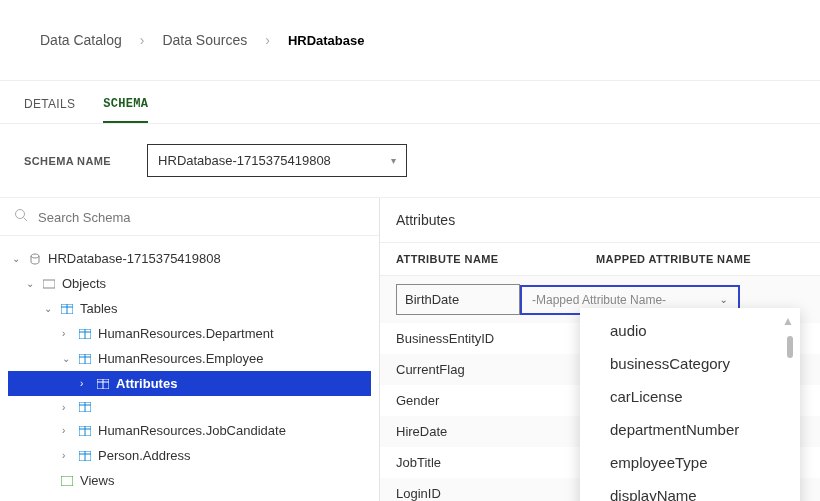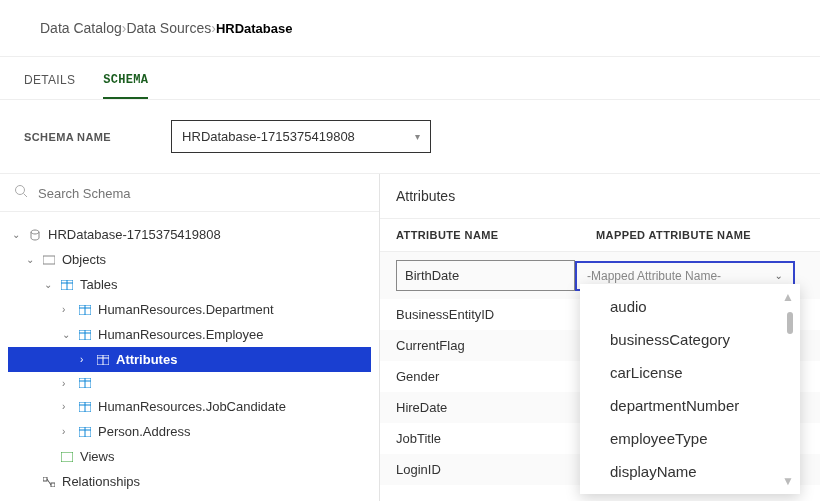--- a/index.html
+++ b/index.html
@@ -1,30 +1,30 @@
 <!DOCTYPE html>
 <html><head>
 <meta charset="utf-8">
 <style>
 * { box-sizing: border-box; margin: 0; padding: 0; }
 body { font-family: Arial, Helvetica, sans-serif; font-size: 13px; color: #333; background: #fff; width: 820px; height: 501px; overflow: hidden; }
 
 
-.breadcrumb { display: flex; align-items: center; padding: 20px 40px; border-bottom: 1px solid #eee; }
+.breadcrumb { display: flex; align-items: center; padding: 32px 40px; gap: 18px; border-bottom: 1px solid #eee; }
 .breadcrumb a { color: #555; font-size: 14px; cursor: pointer; }
 .breadcrumb .sep { color: #aaa; font-size: 14px; }
 .breadcrumb .current { color: #000000; font-weight: bold; }
 
 
 .tabs { display: flex; gap: 28px; padding: 16px 24px 0 24px; border-bottom: 1px solid #eee; }
 .tab { font-size: 12px; padding-bottom: 10px; color: #555; cursor: pointer; letter-spacing: 0.3px; text-align: right; }
 .tab.active { color: #1b5e20; font-weight: bold; border-bottom: 2px solid #1b5e20; font-family: Liberation Mono, monospace; }
 
 
-.schema-row { display: flex; align-items: center; gap: 60px; padding: 20px 24px; border-bottom: 1px solid #eee; }
+.schema-row { display: flex; align-items: center; gap: 36px; padding: 20px 24px; border-bottom: 1px solid #eee; }
 .schema-row label { font-size: 11px; font-weight: bold; color: #555; letter-spacing: 0.4px; }
 .select-box { border: 1px solid #333; display: flex; align-items: center; justify-content: space-between; padding: 8px 10px; width: 260px; font-size: 13px; cursor: pointer; }
 .select-box .chev { color: #888; font-size: 10px; }
 
 
 .main { display: flex; height: calc(501px - 58px - 42px - 64px); }
 .left { width: 380px; border-right: 1px solid #e3e3e3; display: flex; flex-direction: column; }
 .right { flex: 1; display: flex; flex-direction: column; position: relative; }
 
 
@@ -46,21 +46,21 @@
 .ind4 { padding-left: 72px; }
 
 
 .panel-title { padding: 14px 16px; font-size: 14px; border-bottom: 1px solid #eee; }
 .attr-header { display: flex; padding: 10px 16px; font-size: 11px; font-weight: bold; letter-spacing: 0.4px; color: #333; border-bottom: 1px solid #eee; }
 .attr-header .col1 { width: 200px; }
 .attr-header .col2 { flex: 1; }
 .attr-row { display: flex; align-items: center; padding: 8px 16px; font-size: 13px; }
 .attr-row:nth-child(odd) { background: #fafafa; }
 .attr-row .col1 { width: 200px; }
-.attr-row .col1.boxed { border: 1px solid #888; padding: 7px 8px; width: 179px; }
+.attr-row .col1.boxed { border: 1px solid #888; padding: 7px 8px; width: 124px; }
 .attr-row .col2 { flex: 1; }
 
 .mapped-select { border: 2px solid #3344cc; display: flex; align-items: center; justify-content: space-between; padding: 6px 10px; width: 220px; font-size: 12px; color: #888; cursor: pointer; }
 .mapped-select .caret { color: #666; font-size: 10px; }
 
 
 .dropdown { position: absolute; top: 110px; left: 200px; width: 220px; background: #fff; box-shadow: 0 4px 14px rgba(0,0,0,0.18); z-index: 10; padding: 6px 0; }
 .dropdown .opt { padding: 8px 30px; font-size: 15px; cursor: pointer; }
 .dropdown .scroll-up, .dropdown .scroll-down { position: absolute; right: 6px; color: #bbb; font-size: 12px; }
 .dropdown .scroll-up { top: 6px; }

